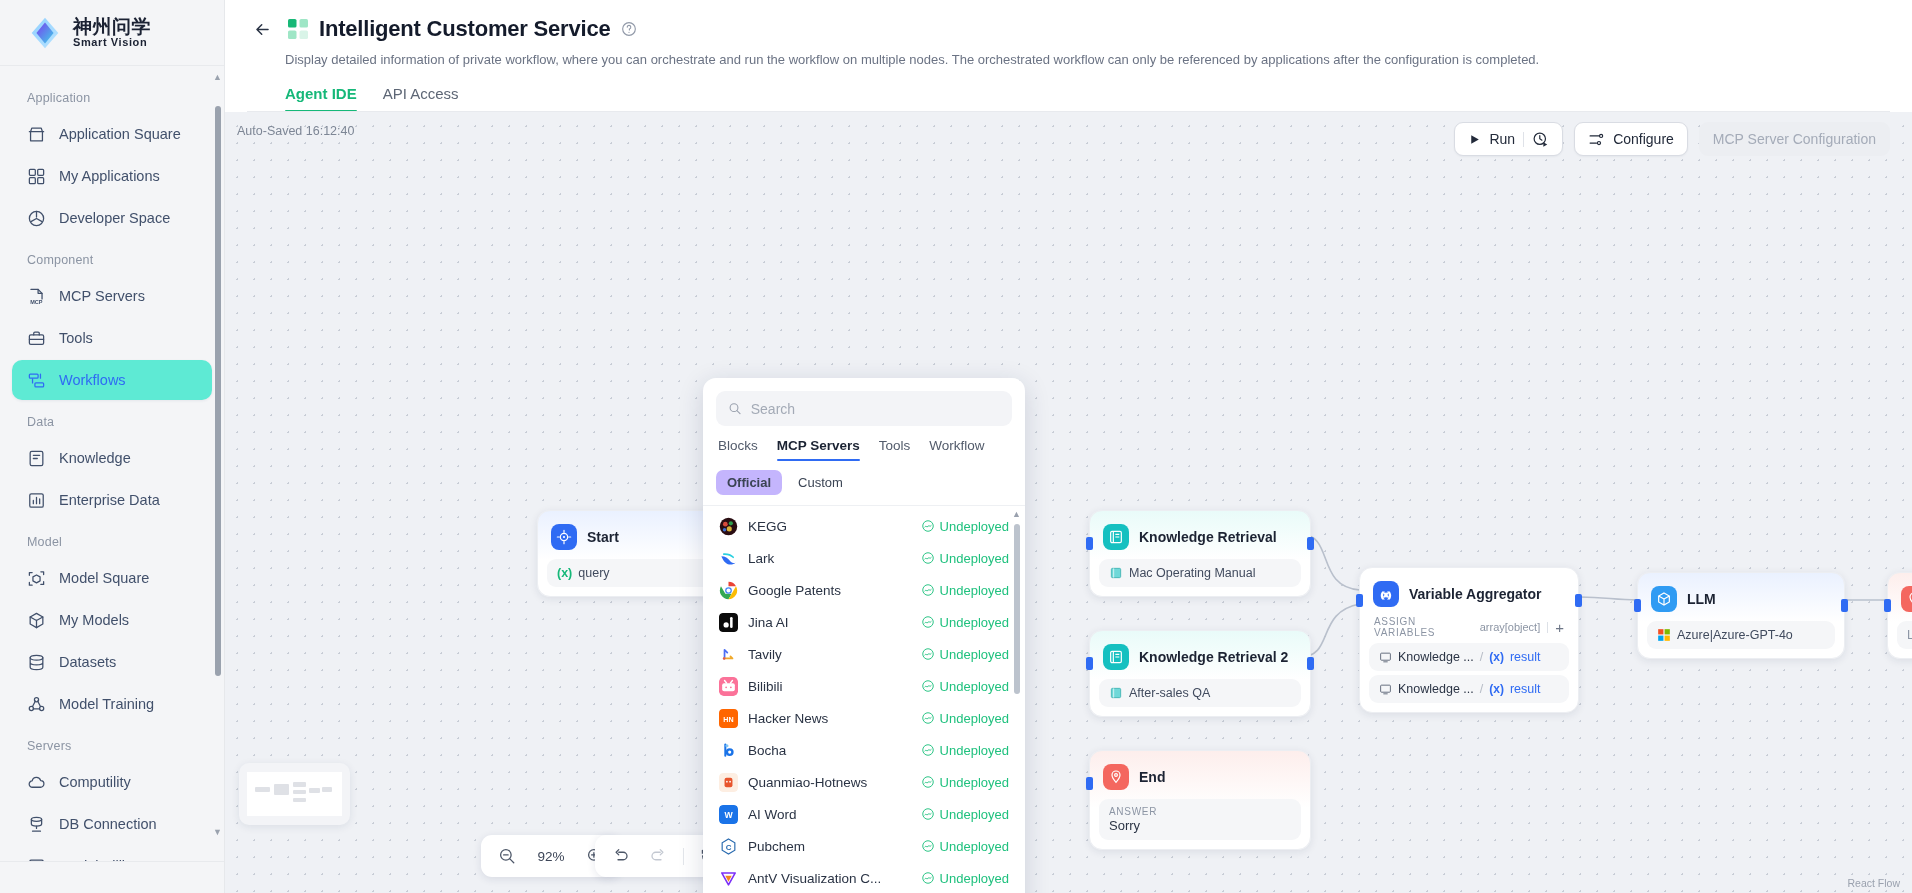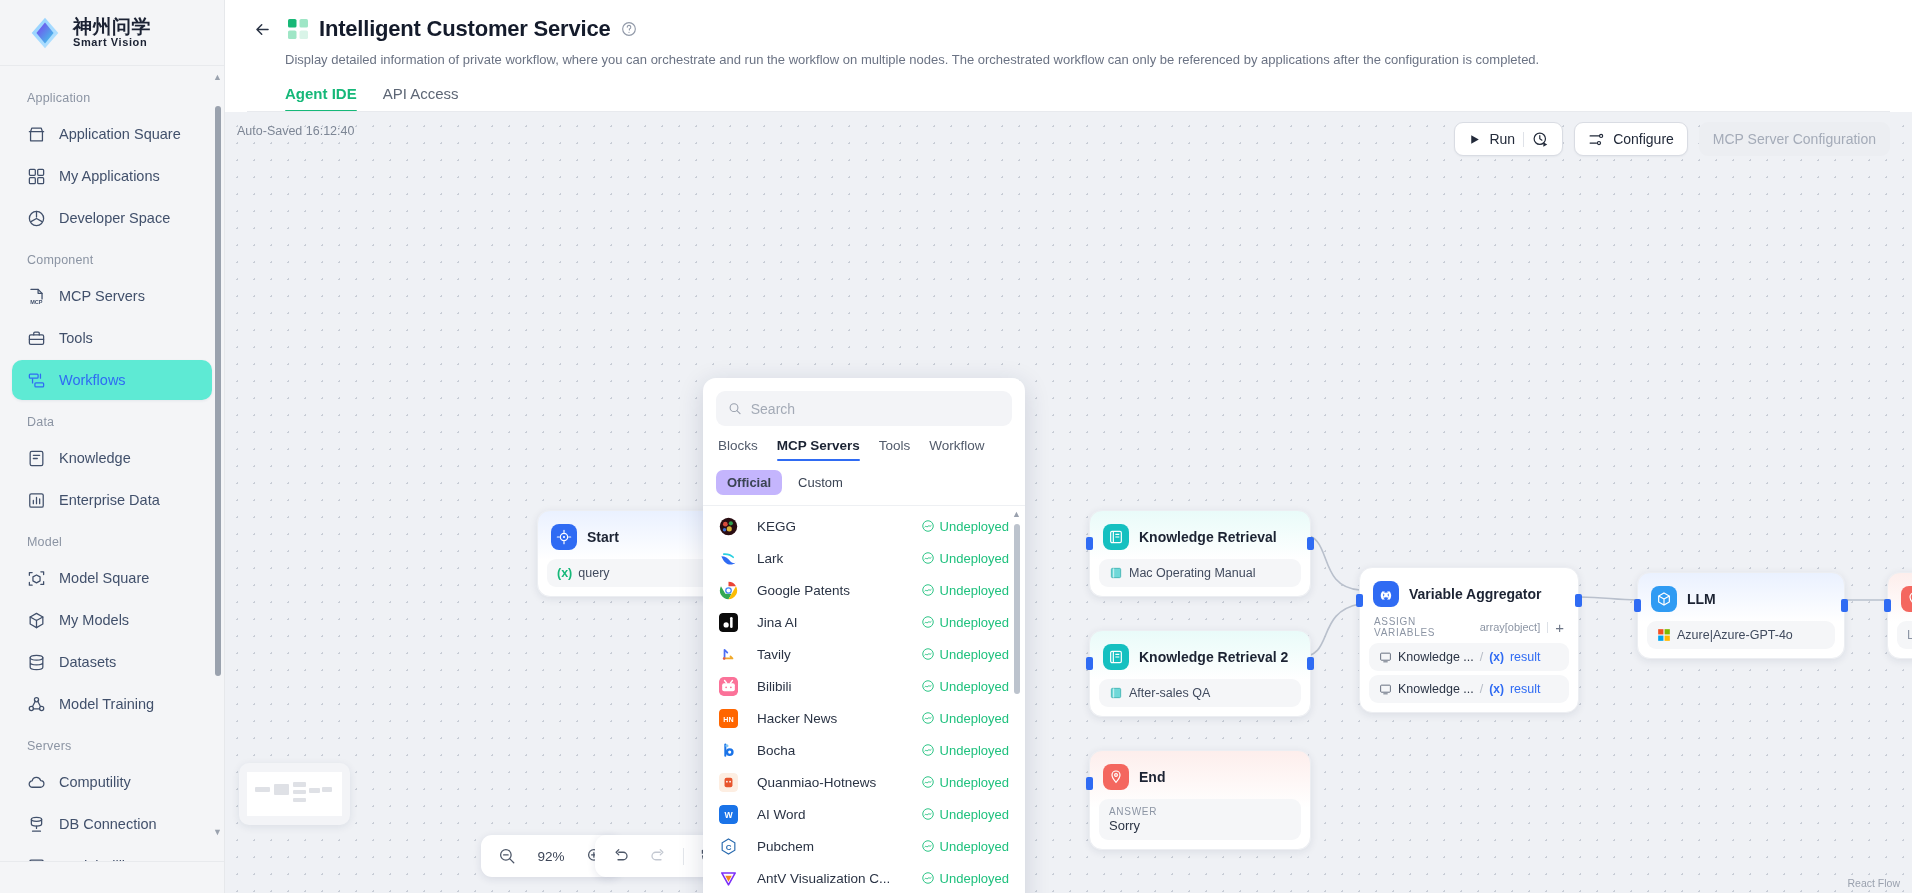--- a/index.html
+++ b/index.html
@@ -206,21 +206,21 @@
   .ptab.active:after {
     content: ""; position: absolute; left: 0; right: 0; bottom: 0; height: 2.5px;
     background: #2f6bf3; border-radius: 2px;
   }
   .pills { display: flex; gap: 5px; padding: 9px 13px 10px 13px; border-bottom: 1px solid #eef0f3; }
   .pill { font-size: 13px; color: #3b4454; padding: 5px 11px; border-radius: 7px; cursor: pointer; }
   .pill.active { background: #c4b5fd; font-weight: 600; }
   .plist { flex: 1; overflow: hidden; position: relative; padding: 4px 0 0 0; }
   .prow {
     display: flex; align-items: center; height: 32px;
-    padding: 0 16px; gap: 19px; cursor: pointer;
+    padding: 0 16px; gap: 10px; cursor: pointer;
   }
   .p-logo { width: 19px; height: 19px; border-radius: 4px; flex: 0 0 19px; overflow: hidden; position: relative; }
   .p-name {
     font-size: 13.5px; color: #2a3344; flex: 1;
     white-space: nowrap; overflow: hidden; text-overflow: ellipsis;
   }
   .p-status { font-size: 13px; color: #1fc17e; display: flex; align-items: center; gap: 5px; white-space: nowrap; }
   .p-status svg { width: 14px; height: 14px; stroke: #1fc17e; fill: none; stroke-width: 1.6; }
   .plist-thumb { position: absolute; right: 5px; top: 18px; width: 6px; height: 170px; background: #bcc3cd; border-radius: 3px; }
   .plist-arrow { position: absolute; right: 4px; color: #9aa1ae; font-size: 9px; }

